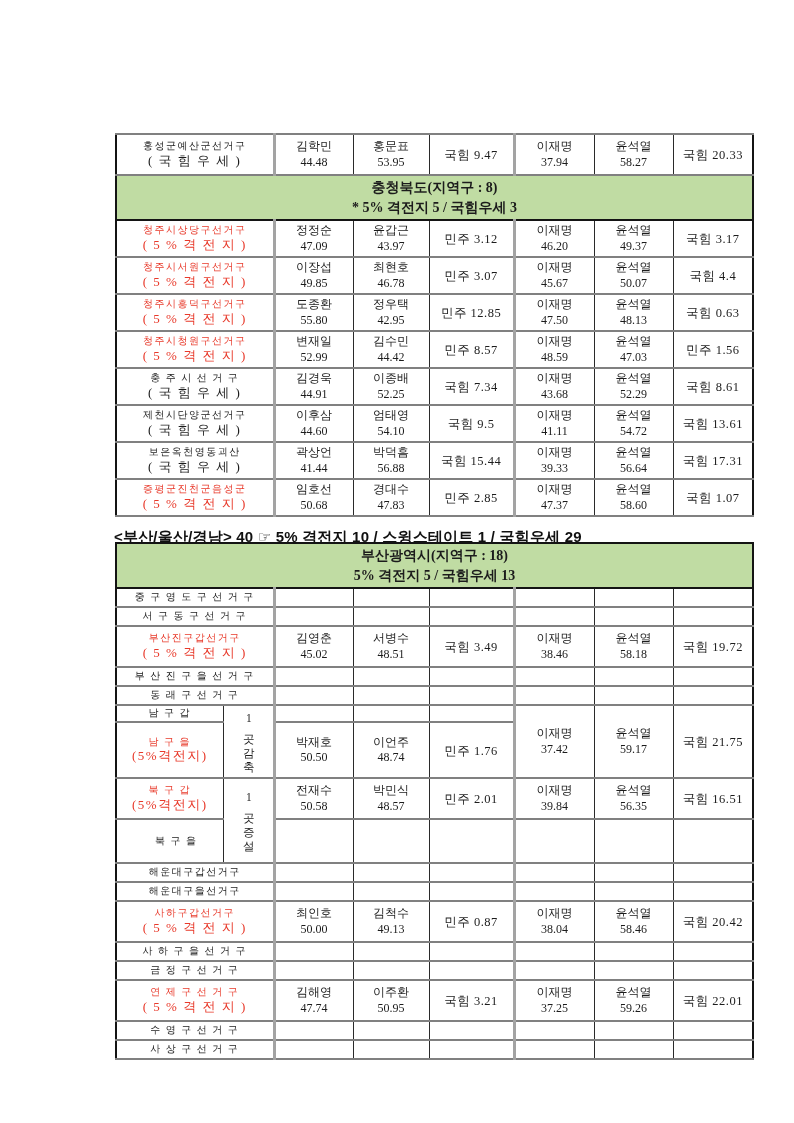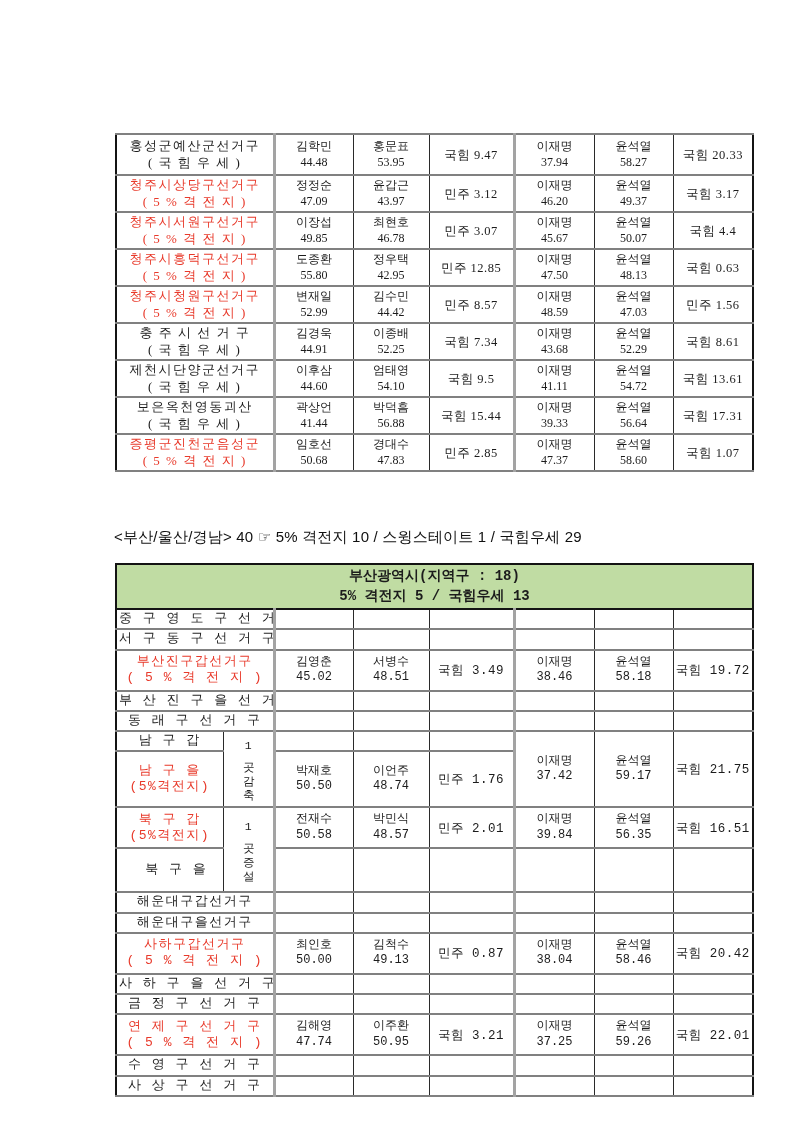--- a/index.html
+++ b/index.html
@@ -6,39 +6,39 @@
   body{
     width:794px;height:1123px;position:relative;background:#ffffff;
     font-family:"Liberation Serif","DejaVu Serif",serif;color:#1c1c1c;
   }
   .tbl{
     position:absolute;left:115px;width:637px;
     border-collapse:collapse;table-layout:fixed;
     border:2px solid #141414;
   }
   #table1{top:133px;}
-  #table2{top:563px;font-family:Liberation Mono, monospace;}
+  #table2{top:542px;}
   #heading{
     position:absolute;left:114px;top:528px;width:620px;
     font-family:"Liberation Sans","DejaVu Sans",sans-serif;
-    font-weight:normal;font-size:15px;color:#101010;letter-spacing:0.2px;
+    font-weight:bold;font-size:15px;color:#101010;letter-spacing:0.2px;
     white-space:nowrap;
   }
   td{
     border-left:1px solid #2a2a2a;border-right:1px solid #2a2a2a;
     border-top:2px solid #808080;border-bottom:2px solid #808080;
     padding:0 1px;text-align:center;vertical-align:middle;overflow:hidden;
   }
   .thL{border-left:3px solid #a3a3a3;}
   .green{
     background:#c0dca3;border:2px solid #141414;
     font-weight:bold;font-size:14px;line-height:1.4;padding:2px 0;
   }
   .nameCell{padding:1px 2px;}
-  .n1{font-size:13px;letter-spacing:1.5px;line-height:1.25;white-space:nowrap;}
+  .n1{font-size:10px;letter-spacing:1.5px;line-height:1.25;white-space:nowrap;}
   .n2{font-size:13px;letter-spacing:1.5px;line-height:1.25;white-space:nowrap;}
   tr.red .n1, tr.red .n2{color:#e8392a;text-align:center;}
   .dn,.dv{font-size:12px;line-height:1.3;}
   .gcell span{font-size:12.5px;letter-spacing:0.5px;}
   .vcell{padding:0;}
   .vert{
     writing-mode:vertical-rl;text-orientation:upright;
     font-size:11.5px;letter-spacing:2px;line-height:1;display:inline-block;
   }
   
@@ -82,20 +82,26 @@
         <td class="dcell thL">
           <div class="dn">이재명</div>
           <div class="dv">37.94</div>
         </td>
         <td class="dcell">
           <div class="dn">윤석열</div>
           <div class="dv">58.27</div>
         </td>
         <td class="gcell"><span>국힘 20.33</span></td>
       </tr>
+      <tr>
+        <td class="green" colspan="8">
+          <div>충청북도(지역구 : 8)</div>
+          <div>* 5% 격전지 5 / 국힘우세 3</div>
+        </td>
+      </tr>
       <tr class="h-t1 red">
         <td class="nameCell" colspan="2">
           <div class="n1">청주시상당구선거구</div>
           <div class="n2">( 5 % 격 전 지 )</div>
         </td>
         <td class="dcell thL">
           <div class="dn">정정순</div>
           <div class="dv">47.09</div>
         </td>
         <td class="dcell">

